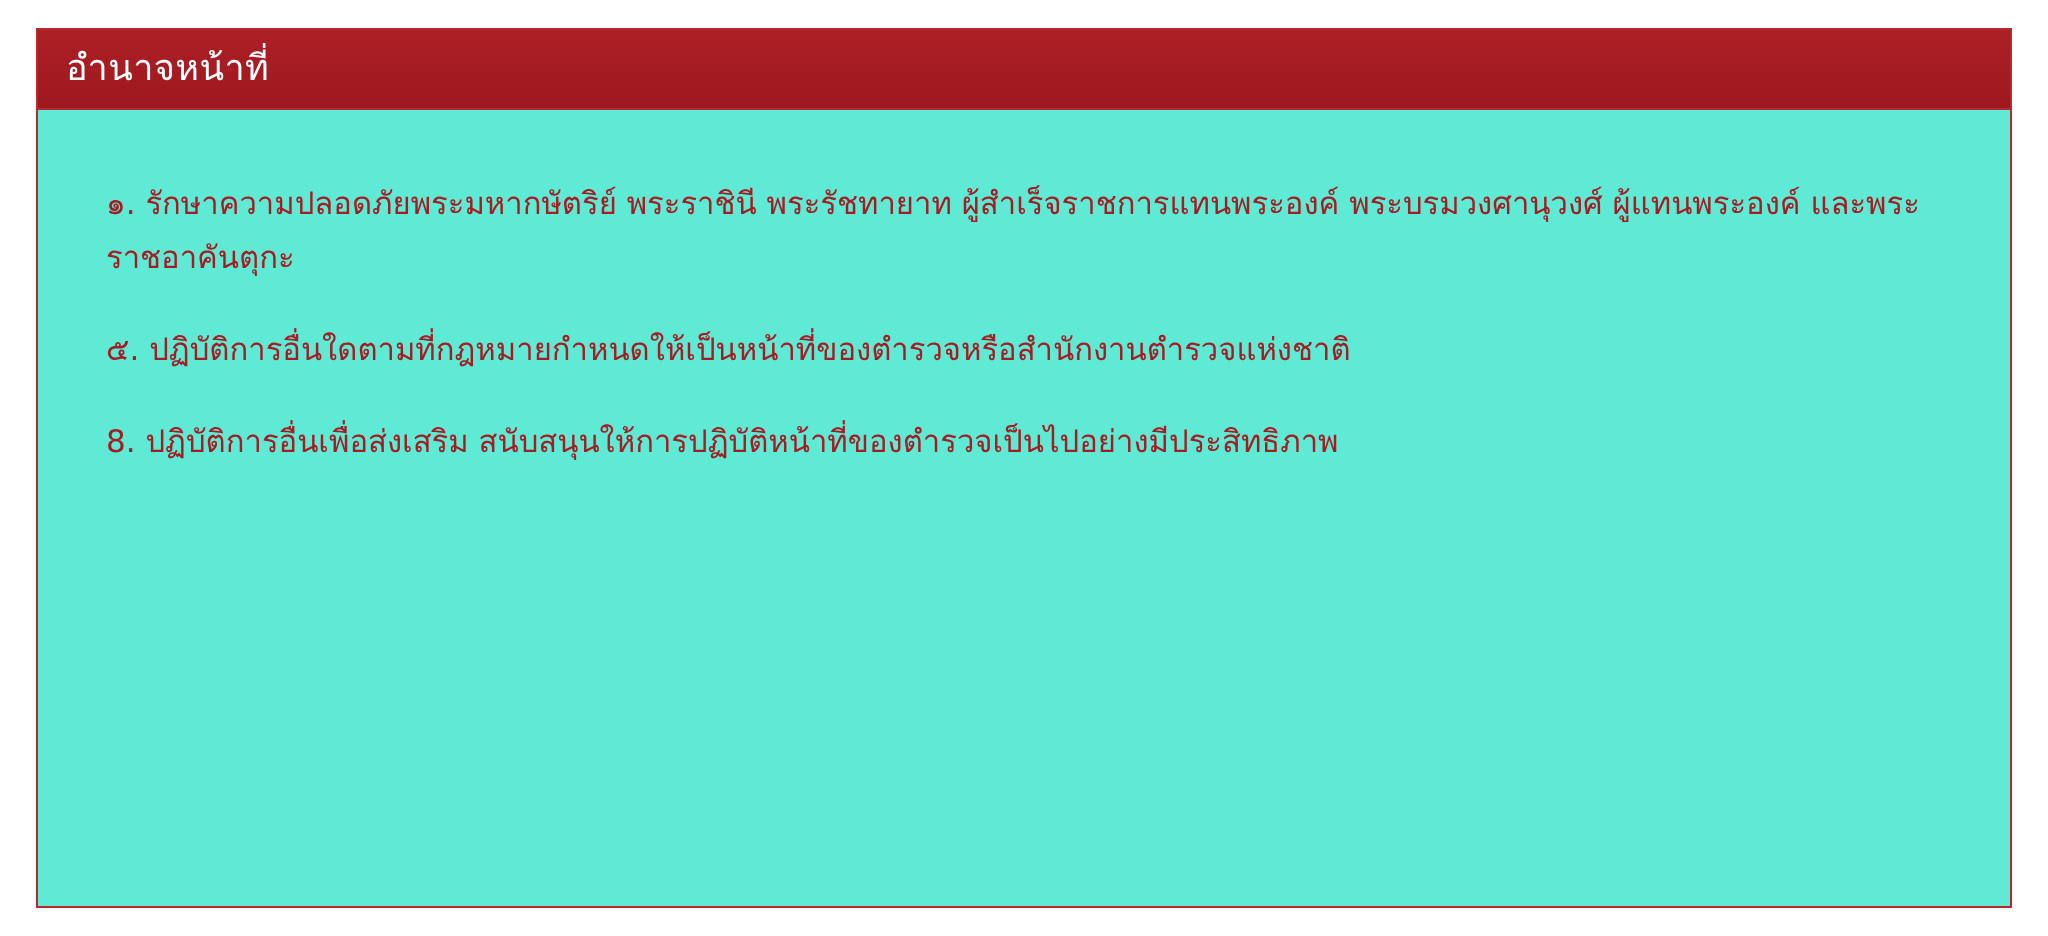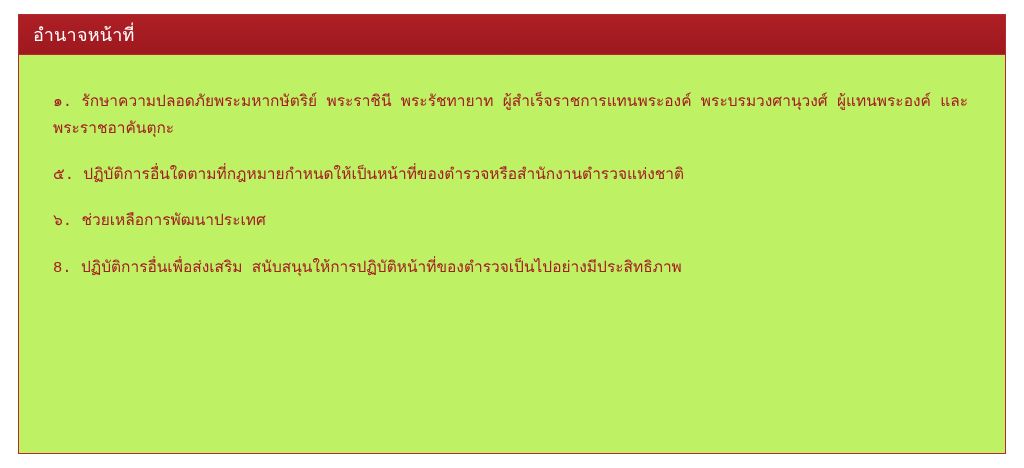--- a/index.html
+++ b/index.html
@@ -25,21 +25,21 @@
 
   
   .panel {
     position: absolute;
     left: 18px;
     top: 14px;
     width: 988px;
     height: 440px;
     border: 1px solid #b8282e;
     box-sizing: border-box;
-    background: #bef264;
+    background: #5eead4;
   }
 
   .panel-header {
     height: 40px;
     background: #a51c22;
     background: linear-gradient(to bottom, #ad1f25 0%, #9d191f 100%);
     border-bottom: 1px solid #b8282e;
     display: flex;
     align-items: center;
     padding: 0 14px;
@@ -56,21 +56,20 @@
 
   .panel-body {
     padding: 34px 34px 20px 34px;
     box-sizing: border-box;
   }
 
   .duty-list {
     list-style: none;
     margin: 0;
     padding: 0;
-    font-family: Liberation Mono, monospace;
   }
 
   .duty-item {
     color: #a51c22;
     font-size: 15.5px;
     line-height: 1.75;
     margin-bottom: 19px;
     text-indent: 0;
   }
 
@@ -85,19 +84,18 @@
   <section class="panel">
 
     <div class="panel-header">
       <h1 class="panel-title">อำนาจหน้าที่</h1>
     </div>
 
     <div class="panel-body">
       <ul class="duty-list">
         <li class="duty-item">๑. รักษาความปลอดภัยพระมหากษัตริย์ พระราชินี พระรัชทายาท ผู้สำเร็จราชการแทนพระองค์ พระบรมวงศานุวงศ์ ผู้แทนพระองค์ และพระราชอาคันตุกะ</li>
         <li class="duty-item">๕. ปฏิบัติการอื่นใดตามที่กฎหมายกำหนดให้เป็นหน้าที่ของตำรวจหรือสำนักงานตำรวจแห่งชาติ</li>
-        <li class="duty-item">๖. ช่วยเหลือการพัฒนาประเทศ</li>
         <li class="duty-item">8. ปฏิบัติการอื่นเพื่อส่งเสริม สนับสนุนให้การปฏิบัติหน้าที่ของตำรวจเป็นไปอย่างมีประสิทธิภาพ</li>
       </ul>
     </div>
 
   </section>
 </div>
 
 </body></html>

